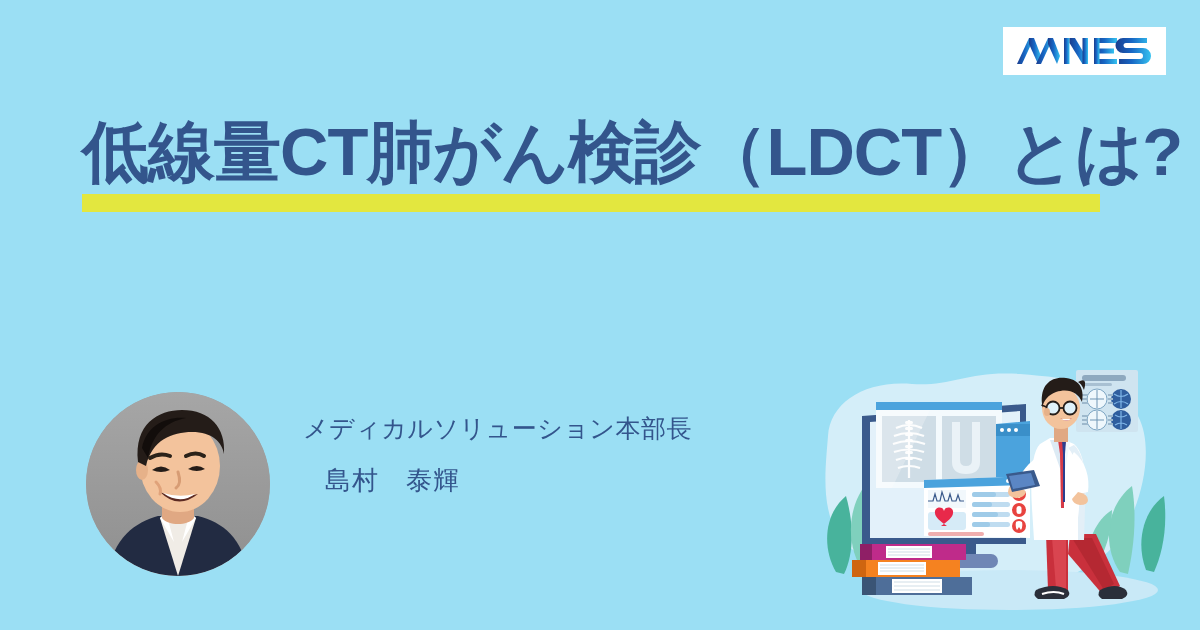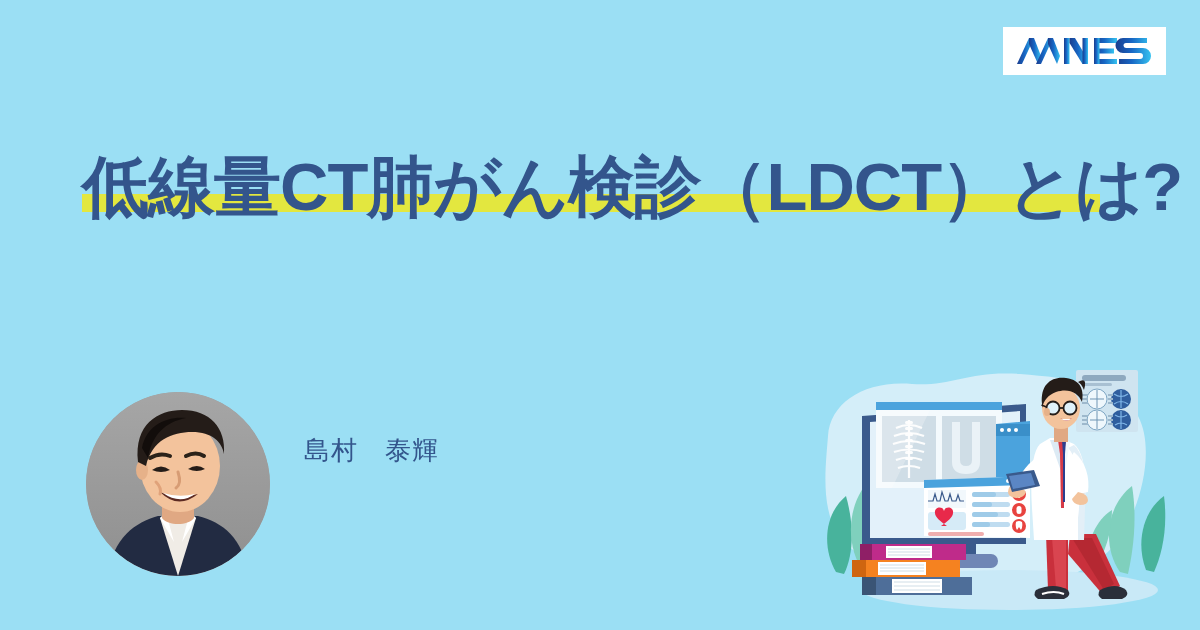--- a/index.html
+++ b/index.html
@@ -21,21 +21,21 @@
 
   
   .title-wrap {
     position:absolute; top:118px; left:0; width:1200px;
   }
   .title-line {
     position:relative;
     height:102px;
     padding-left:82px;
     display:flex;
-    align-items:flex-end;
+    align-items:flex-start;
   }
   .hl {
     position:absolute;
     height:18px;
     background:#e3e73f;
     bottom:8px;
     left:82px;
     z-index:1;
   }
   .title-line.l1 .hl { width:1018px; }
@@ -71,23 +71,24 @@
   .pt-line {
     font-size:25px;
     line-height:32px;
     white-space:nowrap;
     letter-spacing:0.5px;
   }
   .pt-name {
     font-size:26px;
     line-height:32px;
     margin-top:22px;
-    margin-left:1px;
+    margin-left:22px;
     white-space:pre;
     letter-spacing:1px;
+    font-family:Liberation Mono, monospace;
   }
 
   
   .illus {
     position:absolute;
     right:0; bottom:0;
     width:380px; height:272px;
   }
   .illus svg { display:block; width:380px; height:272px; }
 </style>
@@ -171,20 +172,21 @@
 
       <path d="M74 100 q18 18 38 2 q-20 6 -38 -2 z" fill="#5c2a22"></path>
       <path d="M77 101 q17 12 32 1 q-16 4 -32 -1 z" fill="#ffffff"></path>
 
       <path d="M70 90 q6 6 4 12" stroke="#e0a27a" stroke-width="3" fill="none" stroke-linecap="round"></path>
     </g>
   </svg>
 </div>
 
 <div class="presenter-text">
+  <div class="pt-line">メディカルソリューション本部長</div>
   <div class="pt-name">島村　泰輝</div>
 </div>
 
 <div class="illus">
   <svg viewBox="0 0 380 272">
 
     <path d="M8 78 C10 44 46 22 92 26 C130 29 150 12 200 16 C250 20 300 26 318 58 C336 92 320 150 300 180 C278 212 230 232 170 230 C110 228 40 210 18 176 C0 148 6 106 8 78 Z" fill="#d4eef9"></path>
 
     <ellipse cx="190" cy="232" rx="148" ry="20" fill="#c9e9f7"></ellipse>
 

